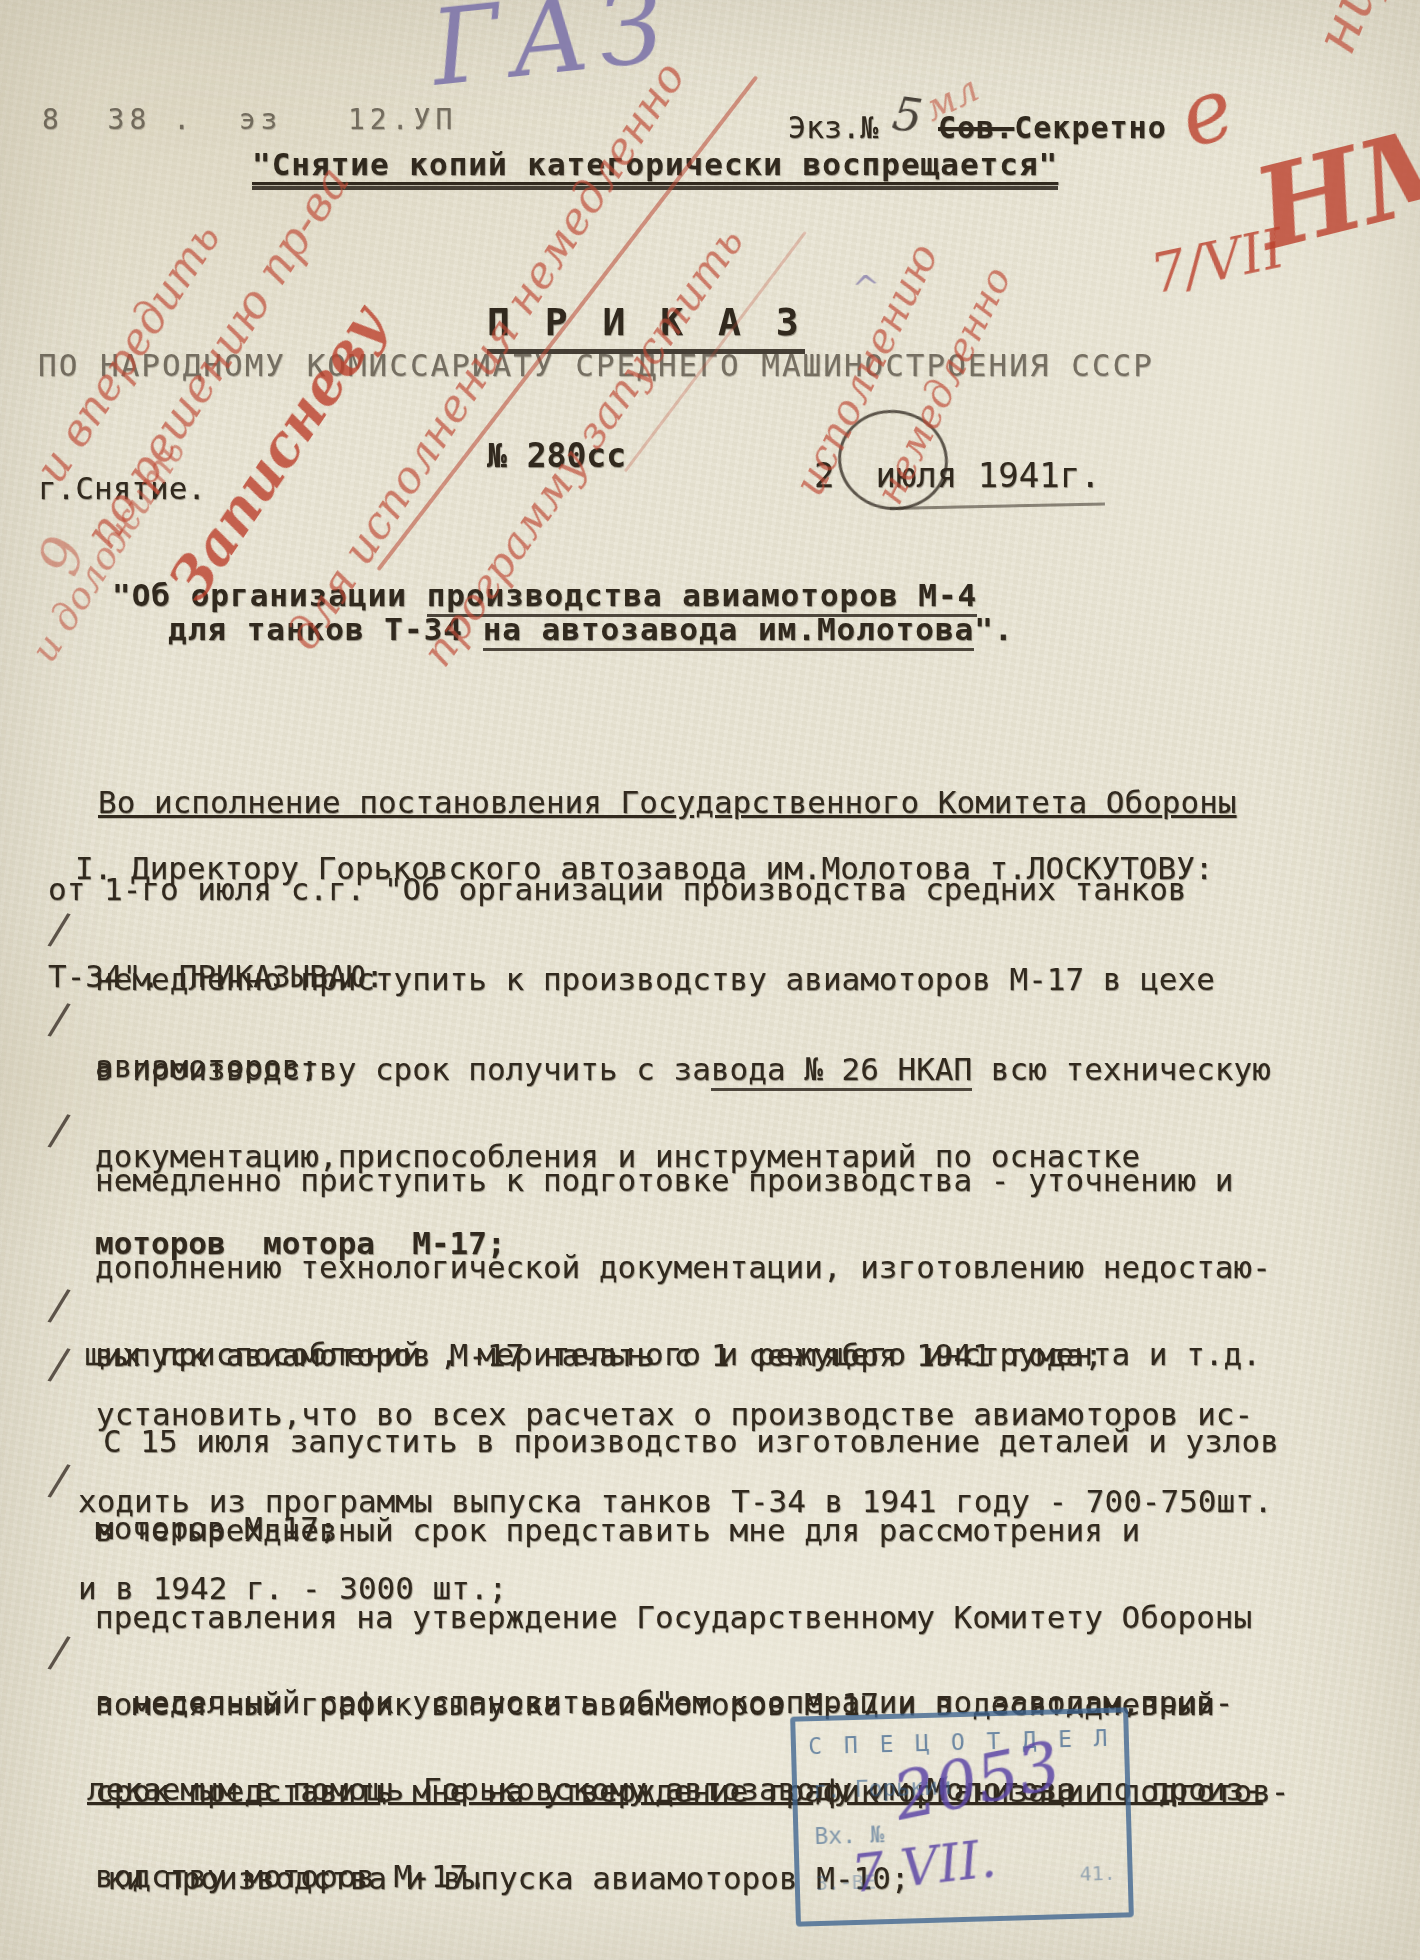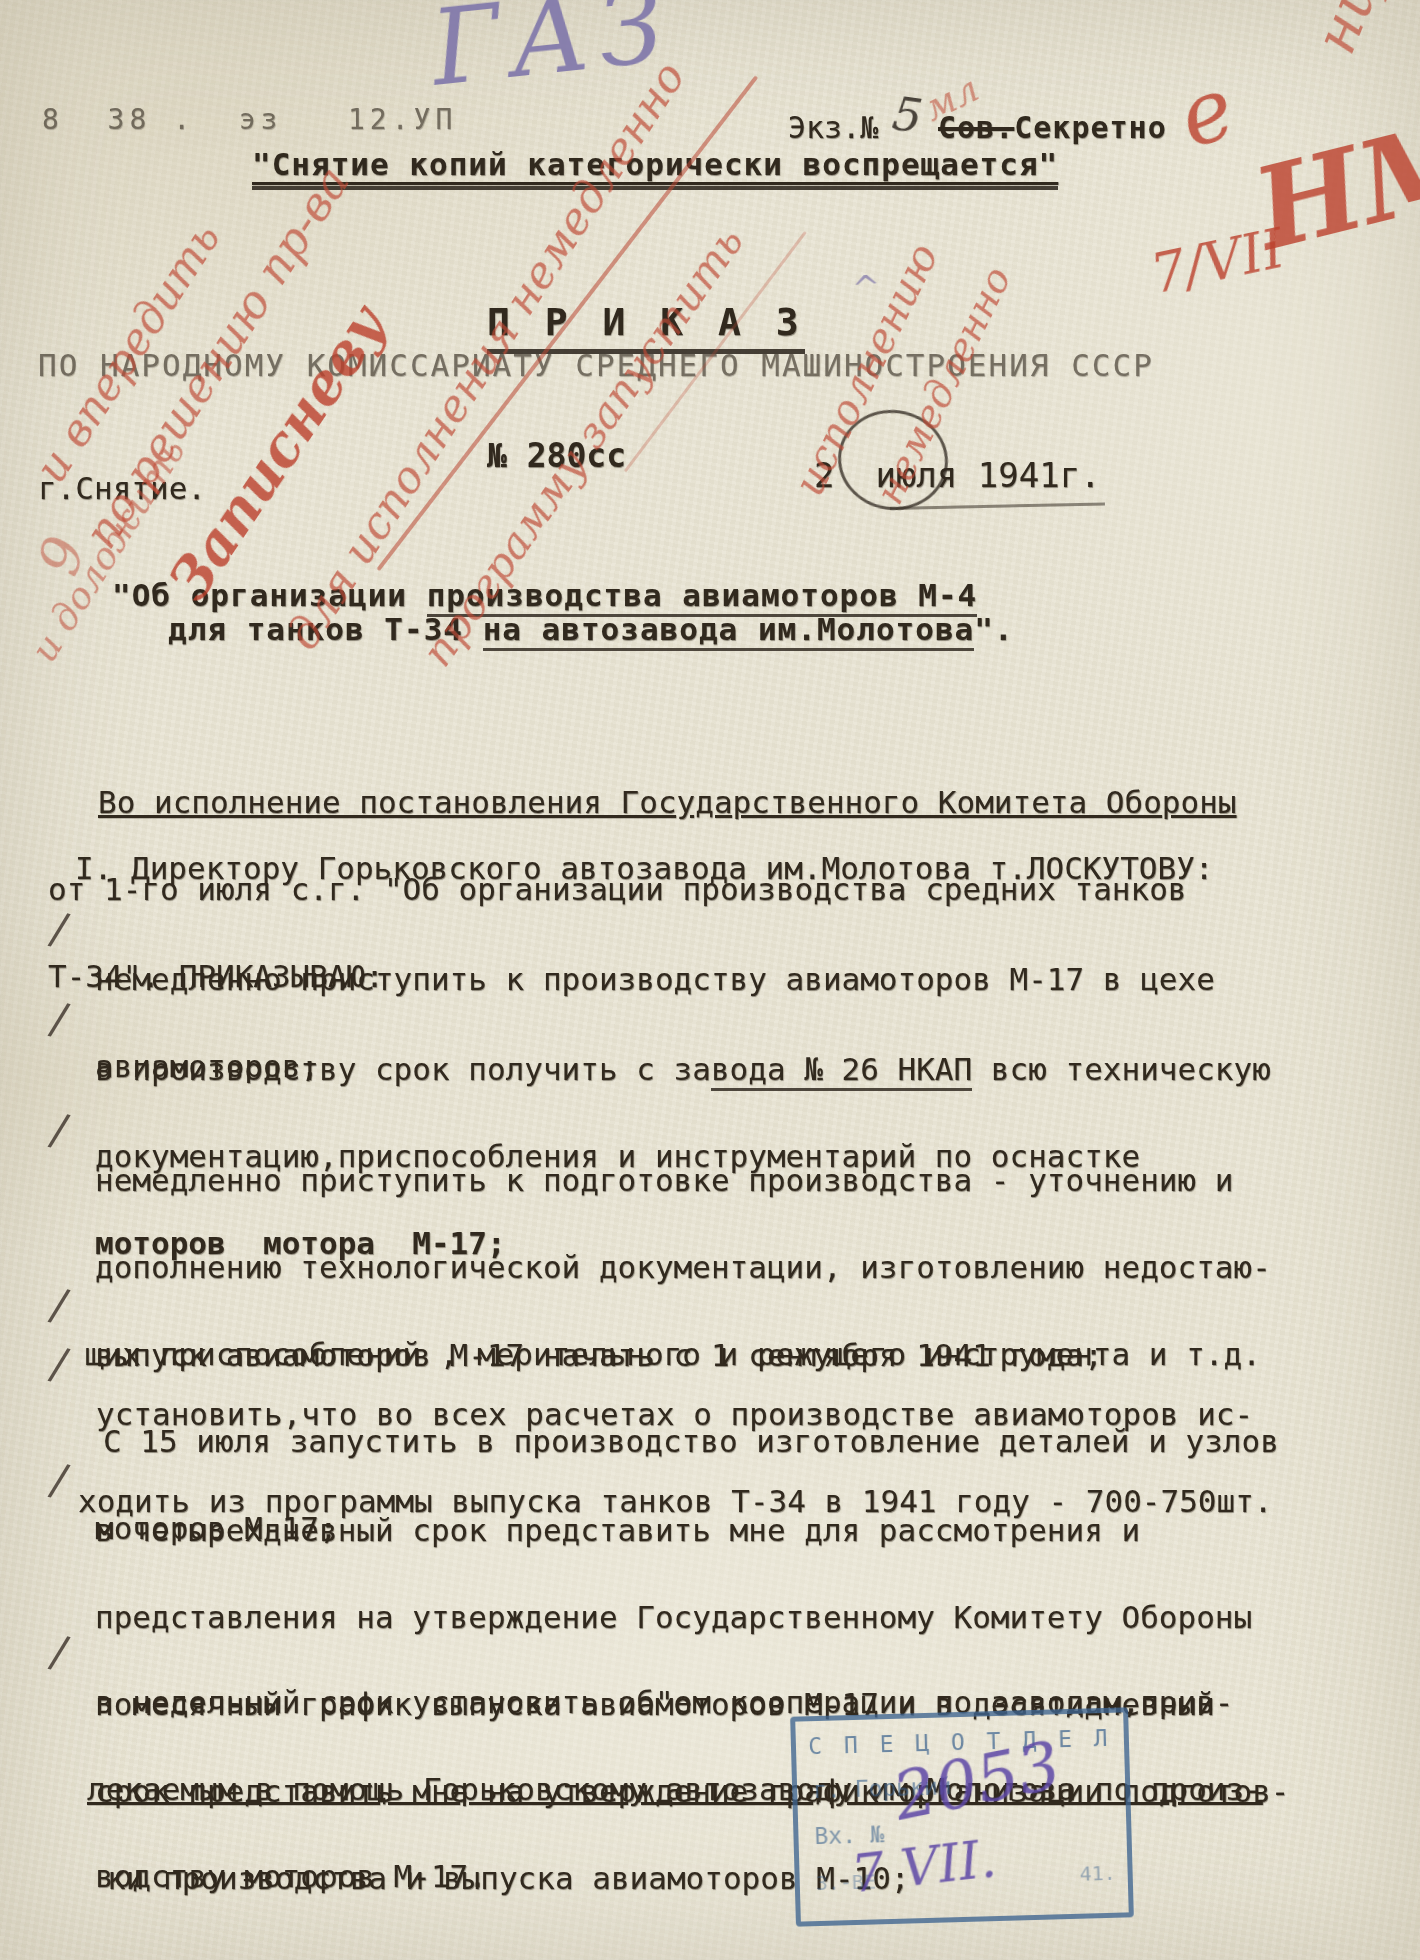--- a/index.html
+++ b/index.html
@@ -101,20 +101,21 @@
 
 <div class="tick" style="left:52px;top:1279px;">/</div>
 <div class="t block" style="left:95px;top:1283px;">
   <div>выпуск авиамоторов М-17 начать с 1 сентября 1941 года;</div>
 </div>
 
 <div class="tick" style="left:52px;top:1338px;">/</div>
 <div class="t block" style="left:96px;top:1342px;">
   <div>установить,что во всех расчетах о производстве авиамоторов ис-</div>
   <div style="margin-left:-18px;">ходить из программы выпуска танков Т-34 в 1941 году - 700-750шт.</div>
+  <div style="margin-left:-18px;">и в 1942 г. - 3000 шт.;</div>
 </div>
 
 <div class="tick" style="left:52px;top:1454px;">/</div>
 <div class="t block" style="left:95px;top:1458px;">
   <div>в четырехдневный срок представить мне для рассмотрения и</div>
   <div>представления на утверждение Государственному Комитету Обороны</div>
   <div>помесячный график выпуска авиамоторов М-17 и в десятидневный</div>
   <div>срок представить мне на утверждение график организации подготов-</div>
   <div style="margin-left:12px;">ки производства и выпуска авиамоторов М-10;</div>
 </div>

